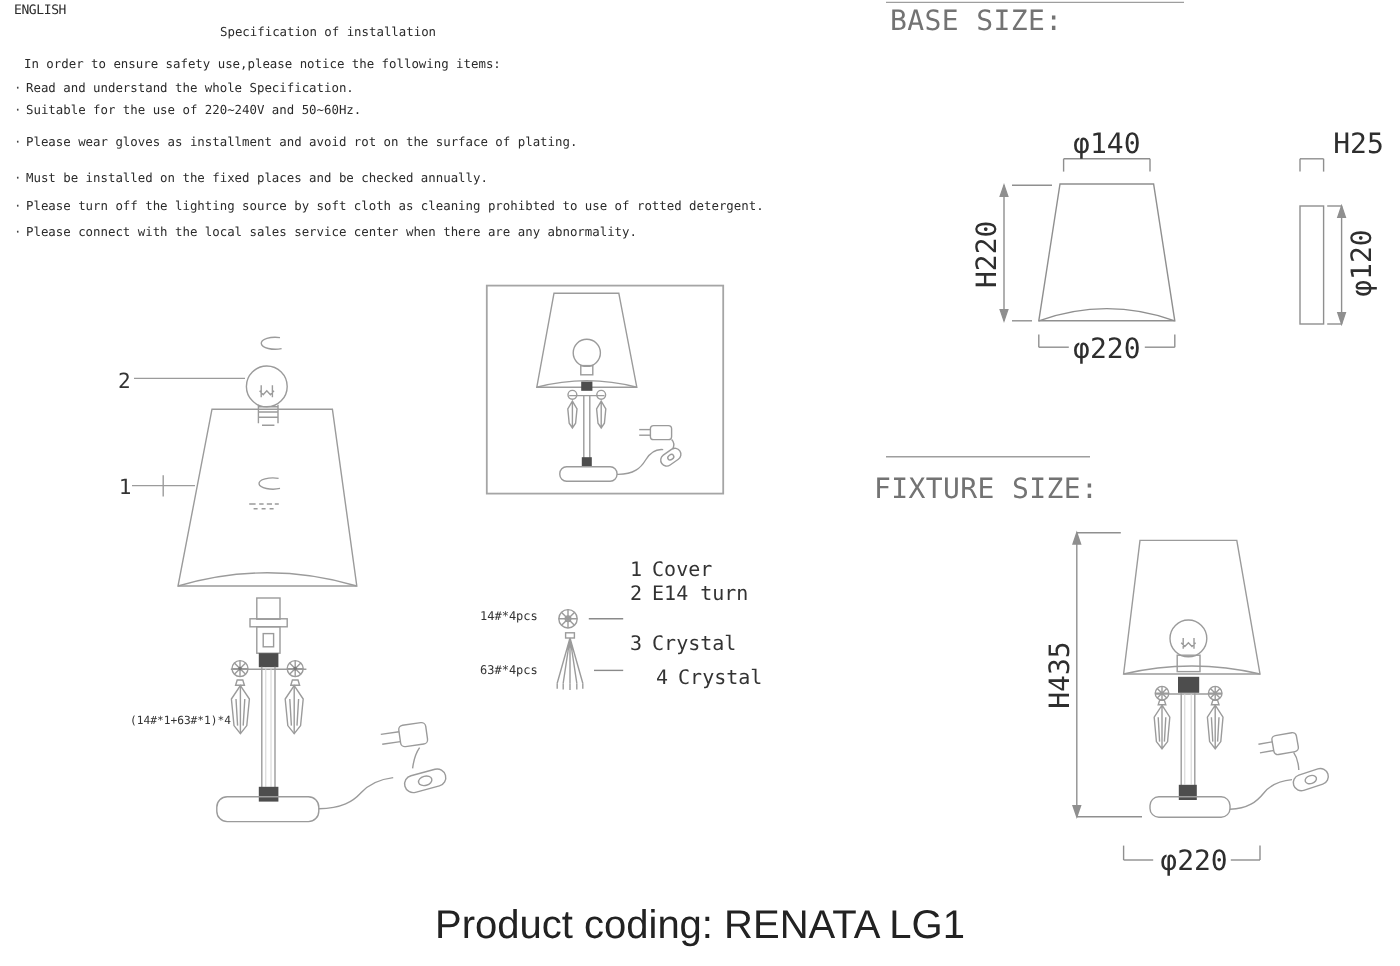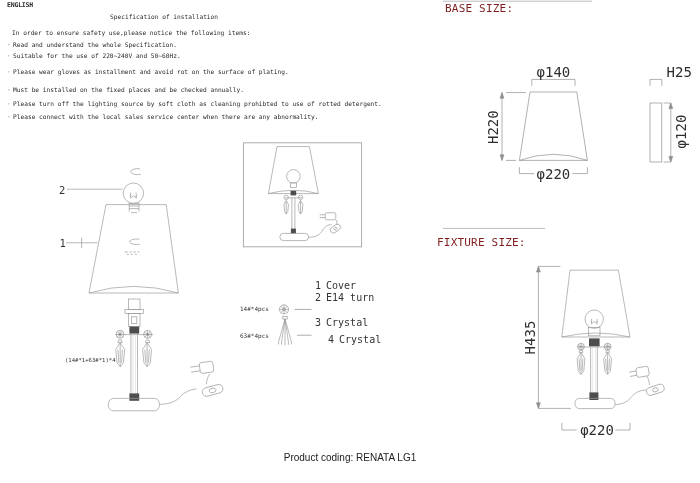--- a/index.html
+++ b/index.html
@@ -1,29 +1,29 @@
 <!DOCTYPE html>
 <html><head>
 <meta charset="utf-8">
 <style>
   html,body{margin:0;padding:0;}
   body{width:700px;height:483px;background:#ffffff;position:relative;overflow:hidden;
        font-family:"DejaVu Sans Mono", monospace;color:#2b2b2b;}
   .abs{position:absolute;line-height:1.15;white-space:nowrap;}
-  .english{left:7px;top:2px;font-size:6.5px;font-weight:bold;letter-spacing:-0.2px;text-align:center;}
+  .english{left:7px;top:2px;font-size:6.5px;font-weight:normal;letter-spacing:-0.2px;text-align:center;}
   .spec-title{left:110px;top:13px;font-size:6.2px;}
   .intro{left:12px;top:28.5px;font-size:6.2px;}
   .safety-item{left:7px;font-size:6.2px;}
   .safety-item .bullet{display:inline-block;width:6px;color:#444;}
-  .heading{font-size:11px;color:#7f1d1d;letter-spacing:0.2px;}
+  .heading{font-size:14px;color:#737373;letter-spacing:0.2px;}
   .parts-row{font-size:10px;color:#333;}
   .parts-row .pnum{margin-right:5px;}
   .qty-label{font-size:6px;color:#333;}
   .product-coding{left:0;top:452px;width:700px;text-align:center;
-       font-family:"Liberation Sans", sans-serif;font-size:10px;color:#222;}
+       font-family:"Liberation Sans", sans-serif;font-size:20px;color:#222;}
   svg{position:absolute;left:0;top:0;}
   svg text{font-family:"DejaVu Sans Mono", monospace;fill:#2e2e2e;}
   .dim{font-size:14px;}
   .callout{font-size:10.5px;fill:#333;}
   .formula{font-size:5.6px;fill:#333;}
 </style>
 </head>
 <body>
 
 <svg width="700" height="483" viewBox="0 0 700 483">

